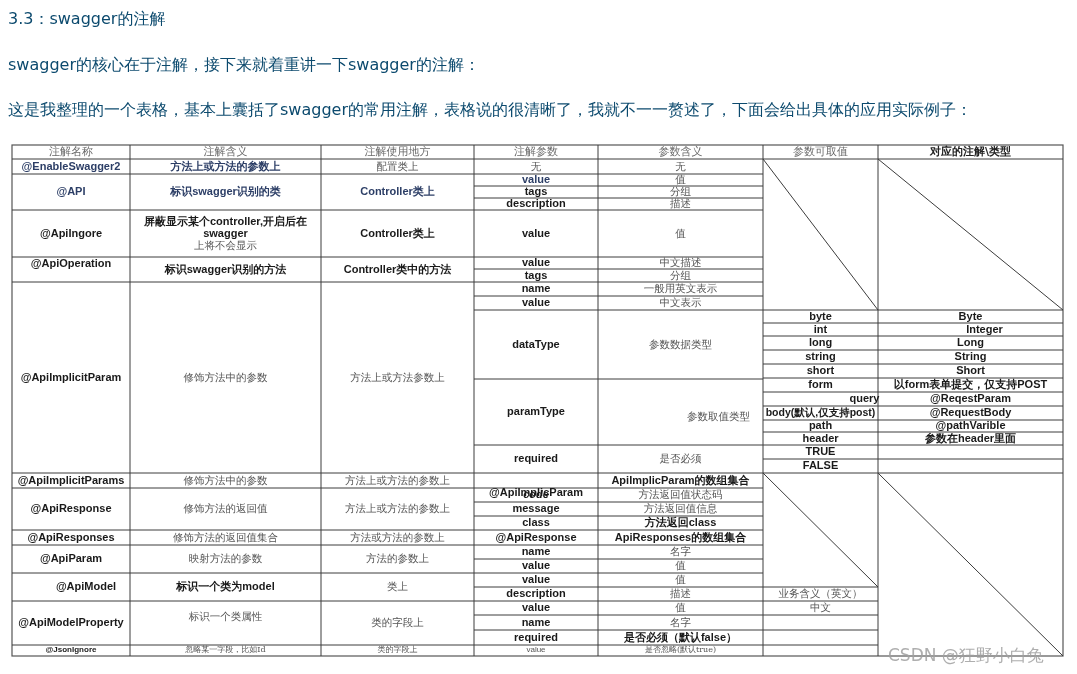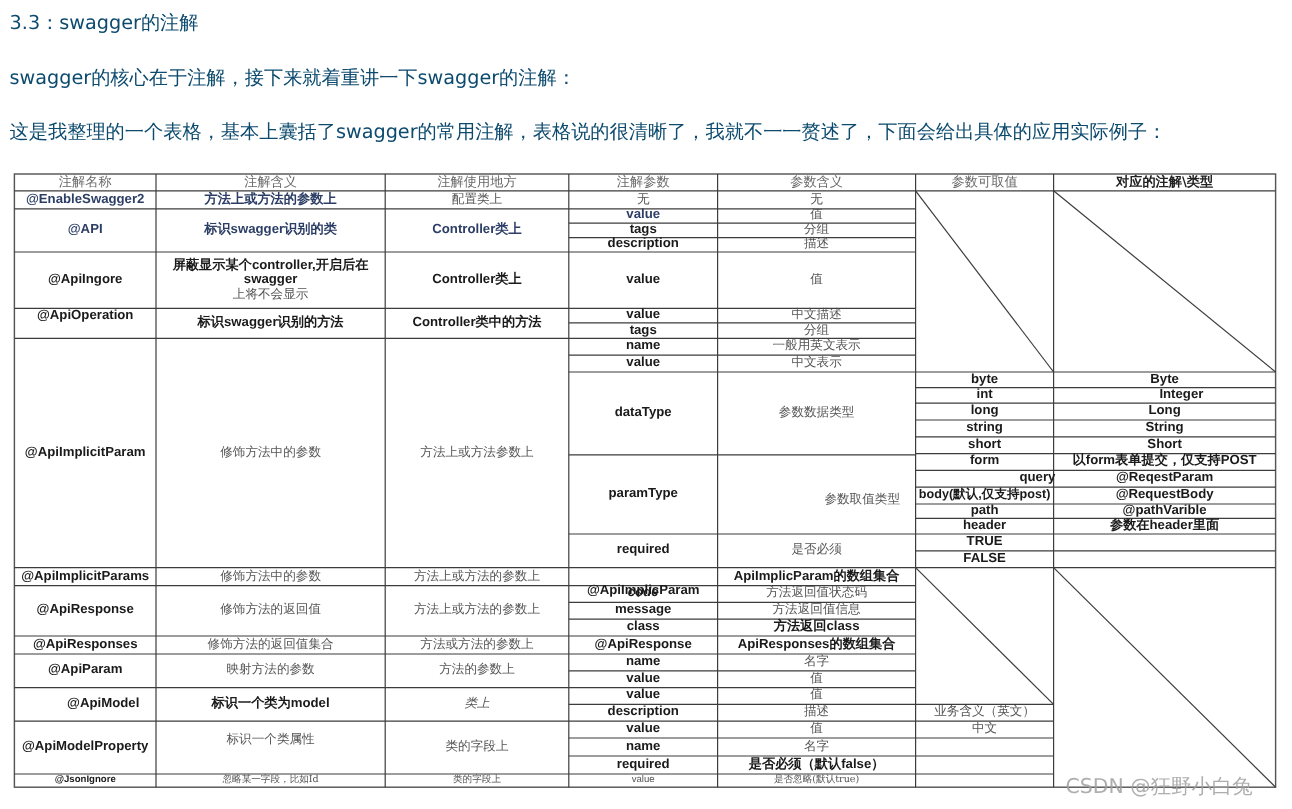--- a/index.html
+++ b/index.html
@@ -154,21 +154,21 @@
   <div class="cell b" style="left:12px;top:530px;width:118px;height:15px;">@ApiResponses</div>
   <div class="cell s" style="left:130px;top:530px;width:191px;height:15px;">修饰方法的返回值集合</div>
   <div class="cell s" style="left:321px;top:530px;width:153px;height:15px;">方法或方法的参数上</div>
 
   <div class="cell b" style="left:12px;top:545px;width:118px;height:28px;">@ApiParam</div>
   <div class="cell s" style="left:130px;top:545px;width:191px;height:28px;">映射方法的参数</div>
   <div class="cell s" style="left:321px;top:545px;width:153px;height:28px;">方法的参数上</div>
 
   <div class="cell b" style="left:12px;top:573px;width:118px;height:28px;padding-left:30px;">@ApiModel</div>
   <div class="cell b" style="left:130px;top:573px;width:191px;height:28px;">标识一个类为model</div>
-  <div class="cell s" style="left:321px;top:573px;width:153px;height:28px;font-style:italic;">类上</div>
+  <div class="cell s" style="left:321px;top:573px;width:153px;height:28px;">类上</div>
 
   <div class="cell b" style="left:12px;top:601px;width:118px;height:44px;">@ApiModelProperty</div>
   <div class="cell s" style="left:130px;top:601px;width:191px;height:32px;">标识一个类属性</div>
   <div class="cell s" style="left:321px;top:601px;width:153px;height:44px;">类的字段上</div>
 
   <div class="cell b tiny" style="left:12px;top:645px;width:118px;height:11px;font-weight:bold;">@JsonIgnore</div>
   <div class="cell s tiny-s" style="left:130px;top:645px;width:191px;height:11px;">忽略某一字段，比如Id</div>
   <div class="cell s tiny-s" style="left:321px;top:645px;width:153px;height:11px;">类的字段上</div>
 
   <div class="cell s" style="left:474px;top:159px;width:124px;height:15px;">无</div>

